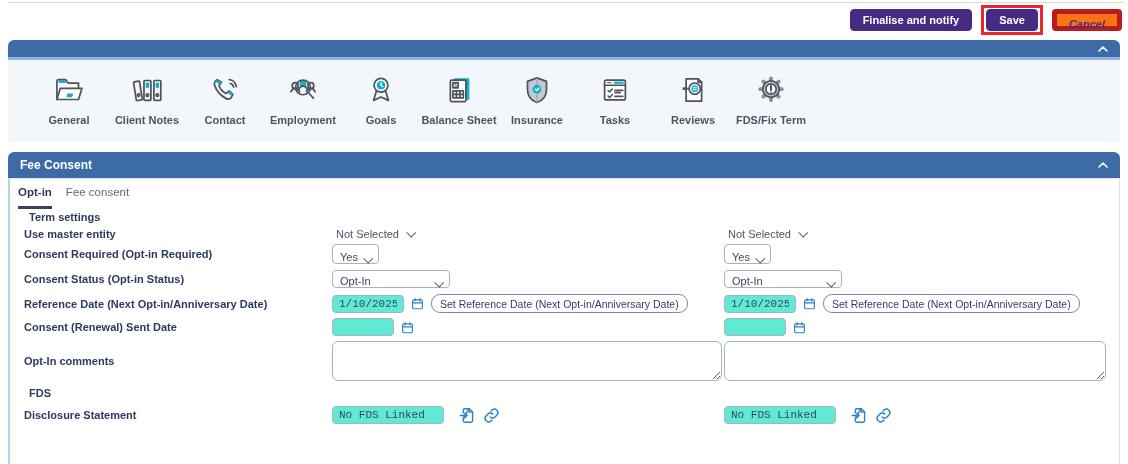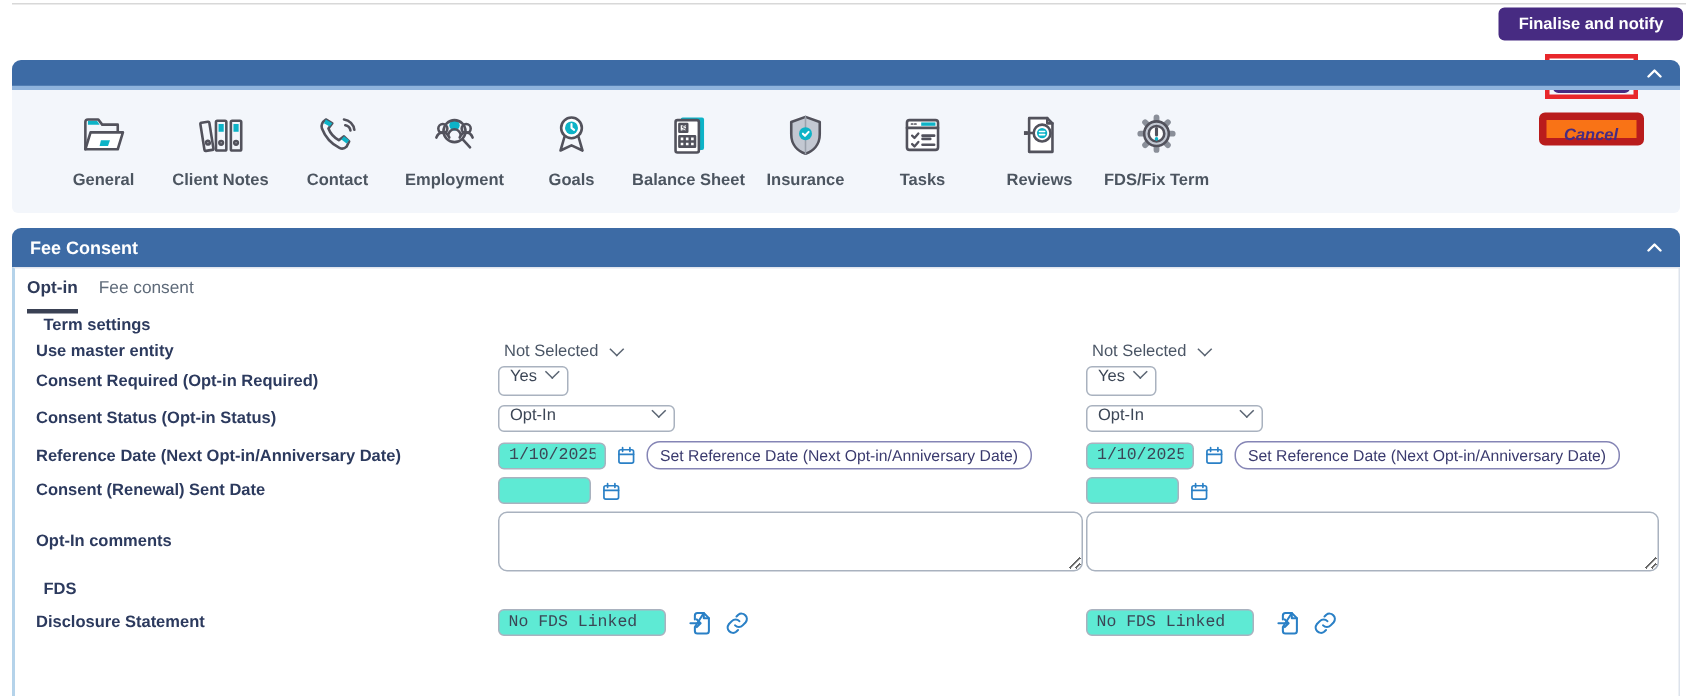--- a/index.html
+++ b/index.html
@@ -3,21 +3,21 @@
 <meta charset="utf-8">
 <style>
   html,body{margin:0;padding:0;background:#fff;}
   body{width:1128px;height:464px;font-family:"Liberation Sans",sans-serif;position:relative;overflow:hidden;
        -webkit-font-smoothing:antialiased;}
   .stage{position:absolute;inset:0;}
 
   
   .topstrip{position:relative;height:40px;}
   .topline{position:absolute;top:2px;left:8px;right:4px;height:1px;background:#d8d8d8;}
-  .topbtns{position:absolute;top:5px;right:6px;display:flex;align-items:center;gap:9px;flex-direction:column;}
+  .topbtns{position:absolute;top:5px;right:6px;display:flex;align-items:center;gap:9px;}
   .btn{font-family:"Liberation Sans",sans-serif;font-size:11px;font-weight:bold;height:22px;
        padding:0 12px;border-radius:4px;cursor:pointer;line-height:20px;}
   .btn.purple{background:#472b82;color:#fff;border:1px solid #472b82;}
   .btn.outline{background:#f97316;color:#472b82;border:5px solid #b91c1c;font-style:italic;}
   .savewrap{display:inline-block;border:3px solid #e8272b;padding:1px 2px;}
   .savewrap .btn{display:block;min-width:48px;}
 
   
   .bluebar{position:relative;margin:0 8px;background:#3d6ba5;border-radius:6px 6px 0 0;cursor:pointer;}
   .bar1{height:17px;border-bottom:3px solid #8fb3dc;}
@@ -48,21 +48,21 @@
   .lbl{font-size:11px;font-weight:bold;color:#2c3a5e;}
   .heading{font-size:11px;font-weight:bold;color:#2c3a5e;padding-left:5px;}
   .colhead{font-size:11px;font-weight:bold;color:#353f4f;padding-left:4px;}
   .cell{display:flex;align-items:center;gap:7px;}
 
   
   .plainsel{display:inline-flex;align-items:center;gap:8px;font-size:11px;color:#4a5565;
             padding-left:4px;cursor:pointer;}
   .chv{width:6px;height:6px;border-right:1.4px solid #5a6472;border-bottom:1.4px solid #5a6472;
        transform:rotate(45deg) translateY(-1px);display:inline-block;}
-  .sel{display:inline-flex;align-items:flex-start;background:#fff;border:1px solid #a9b2bf;
+  .sel{display:inline-flex;align-items:flex-end;background:#fff;border:1px solid #a9b2bf;
        border-radius:4px;height:18px;font-size:11px;color:#3c4656;padding:0 7px;cursor:pointer;gap:6px;}
   .sel.spread{width:118px;justify-content:space-between;box-sizing:border-box;}
   .inp{height:18px;border:1px solid #a9b2bf;border-radius:4px;font-family:Liberation Mono, monospace;
        font-size:11px;color:#3c4656;padding:0 6px;box-sizing:border-box;background:#5eead4;}
   .w72{width:72px}.w62{width:62px}.w112{width:112px}
   .setbtn{background:#fff;border:1px solid #8585b5;border-radius:9px;height:19px;color:#3a3a6e;
           font-family:"Liberation Sans",sans-serif;font-size:10.5px;padding:0 8px;cursor:pointer;white-space:nowrap;}
   .ta{border:1px solid #a9b2bf;border-radius:6px;height:40px;resize:both;
       font-family:"Liberation Sans",sans-serif;font-size:11px;color:#3c4656;box-sizing:border-box;}
   .ta.cl{width:390px;}

